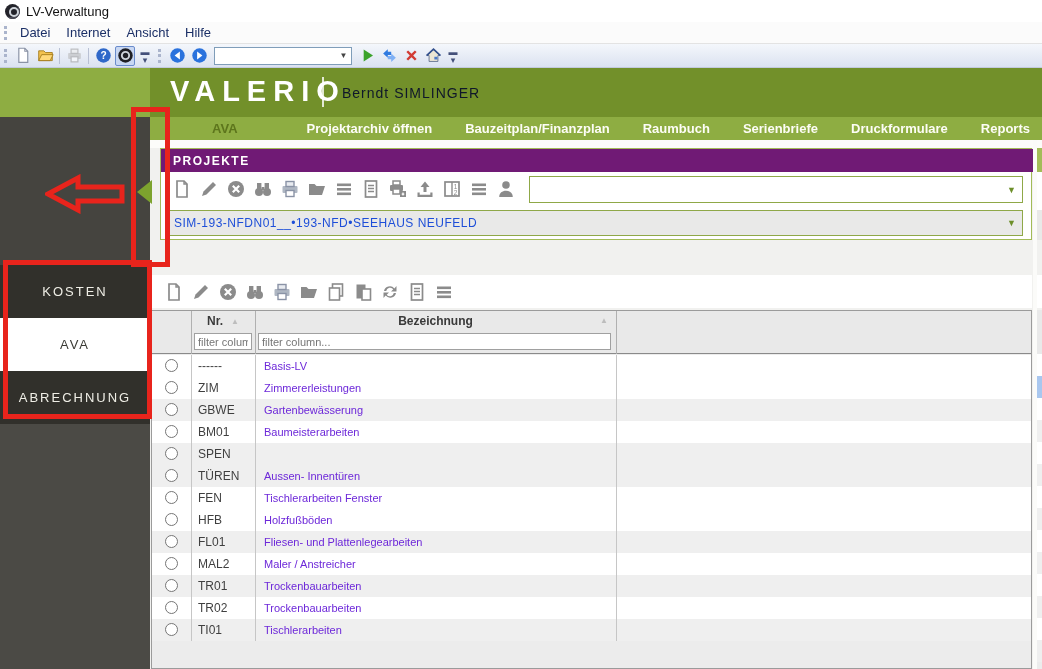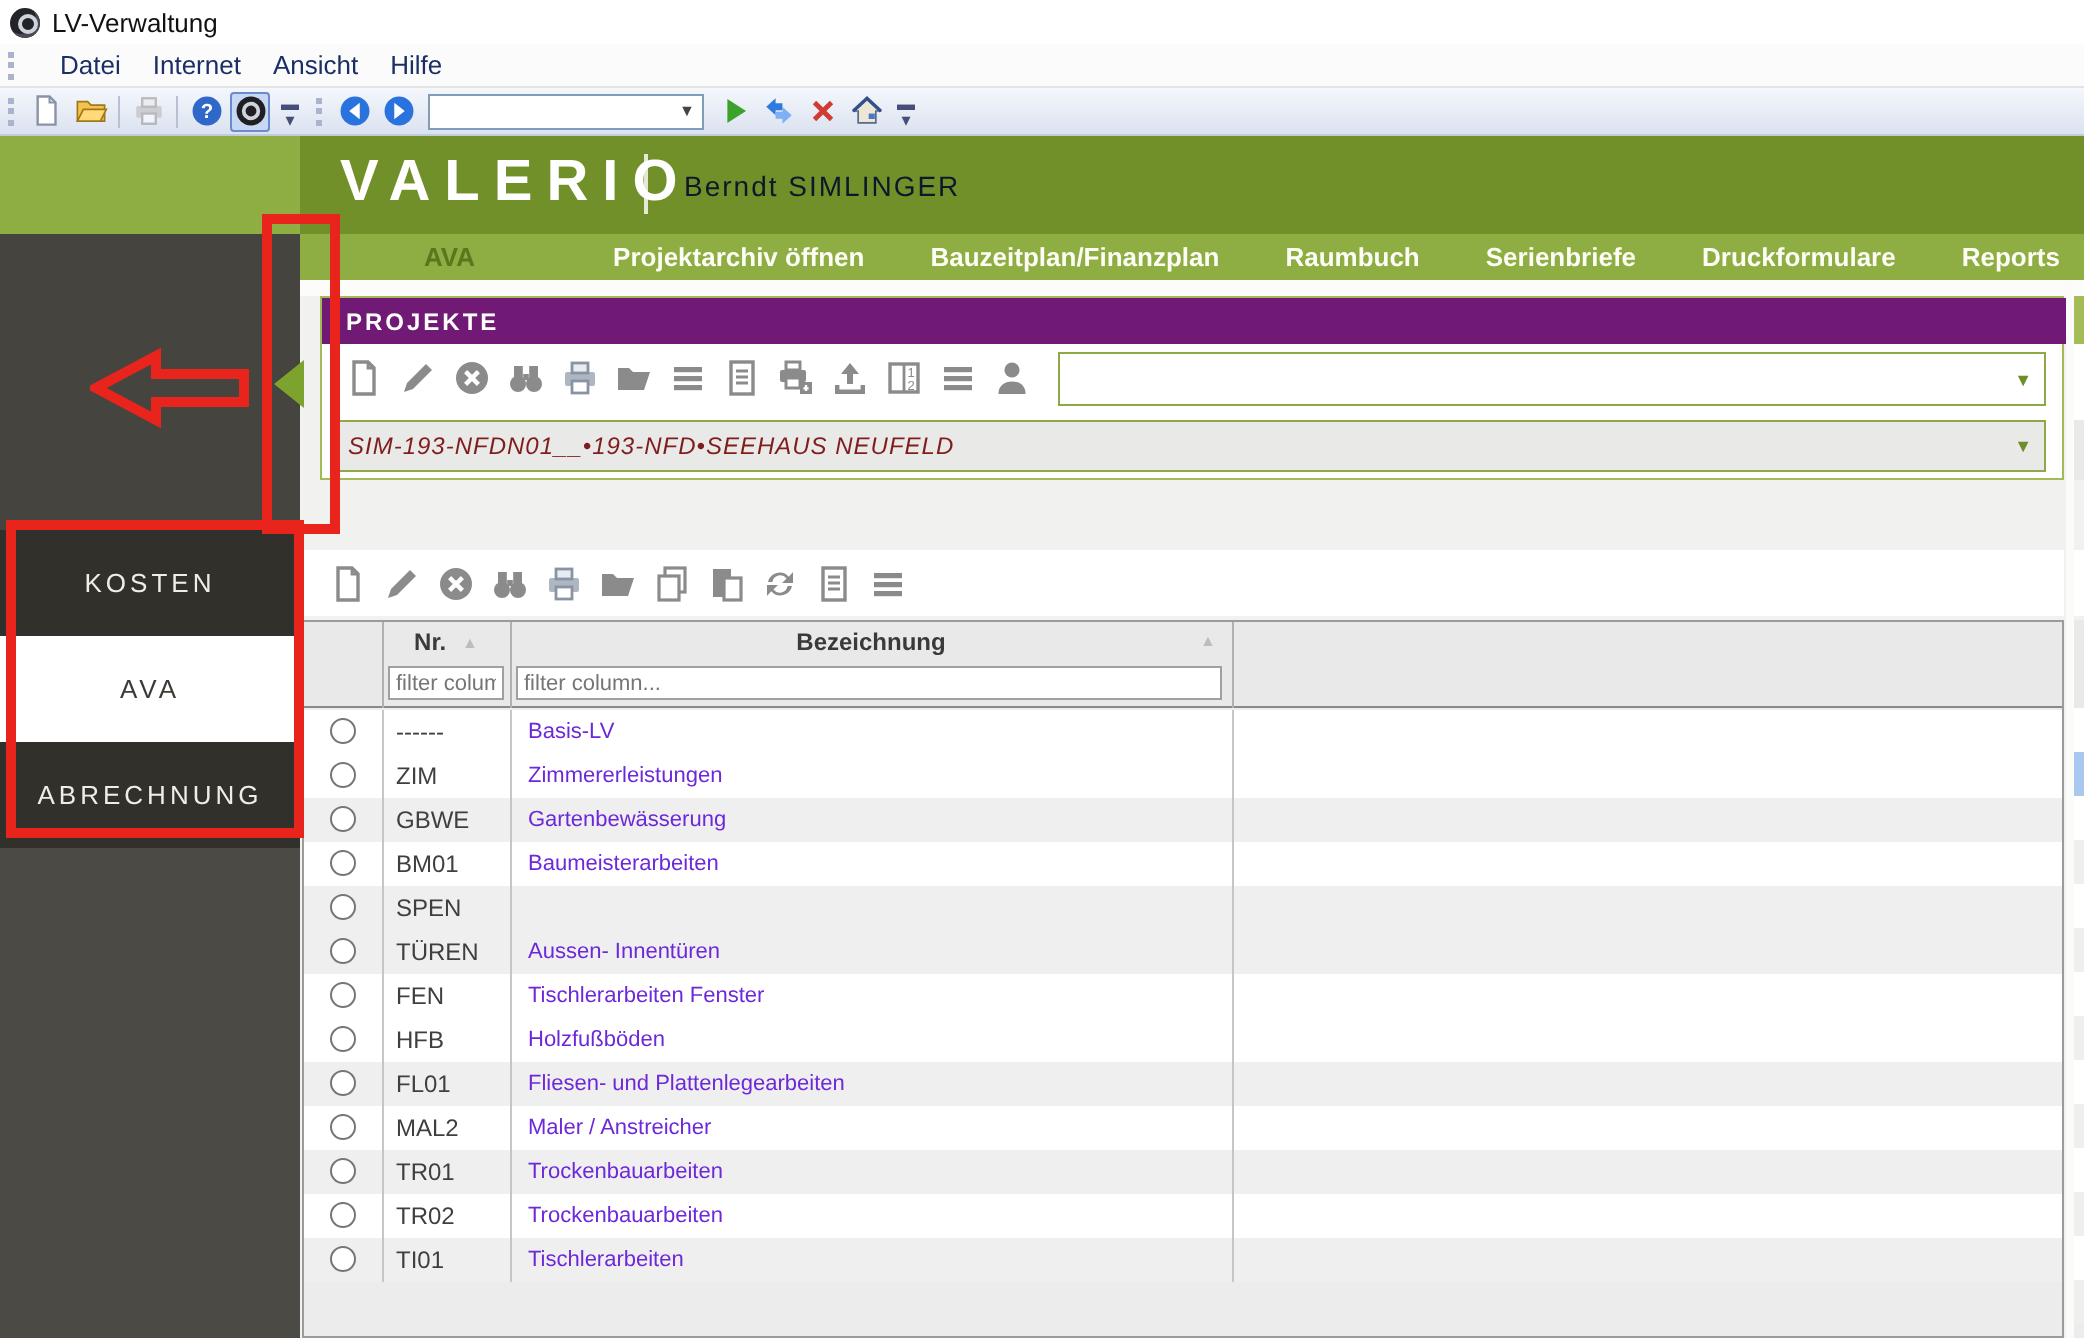--- a/index.html
+++ b/index.html
@@ -10,21 +10,21 @@
   
   #titlebar { left:0; top:0; width:1042px; height:22px; background:#ffffff;
     display:flex; align-items:center; gap:6px; padding-left:5px; }
   #app-icon { width:15px; height:15px; border-radius:50%; background:#23232a;
     box-shadow: inset -2px -2px 0 #4a4a55; position:relative; }
   #app-icon::after { content:""; position:absolute; left:4px; top:3px; width:6px; height:6px;
     border-radius:50%; border:2px solid #cfd4da; }
   #window-title { font-size:13px; color:#111; }
 
   #menubar { left:0; top:22px; width:1042px; height:22px; background:#fbfbfb;
-    border-bottom:1px solid #e3e3e3; display:flex; align-items:center;gap:10px; }
+    border-bottom:1px solid #e3e3e3; display:flex; align-items:center; }
   .grip { width:3px; height:14px; border-left:3px dotted #aab4cc; margin:0 5px 0 4px; }
   .menu-item { font-size:13px; color:#1b2f66; padding:0 8px; cursor:default; }
 
   #toolbar { left:0; top:44px; width:1042px; height:24px;
     background:linear-gradient(#f4f7fc,#dbe2f0);
     border-bottom:1px solid #c3cadd; display:flex; align-items:center; }
   .tbi { width:20px; height:20px; display:inline-flex; align-items:center; justify-content:center;
     margin:0 1px; }
   .tbi svg { width:17px; height:17px; }
   .tbi.pressed { background:#c8d7f2; border:1px solid #6a8ccc; border-radius:2px; }
@@ -70,22 +70,22 @@
     display:flex; align-items:center; padding-left:12px; }
   .gicon-row { position:absolute; display:flex; gap:6px; align-items:center; }
   #projekte-icons { left:10px; top:29px; }
   .gicon { width:21px; height:21px; color:#8b8b8b; display:inline-flex; align-items:center;
     justify-content:center; cursor:pointer; }
   .gicon svg { width:20px; height:20px; }
   .combo { border:1px solid #8fa848; display:flex; align-items:center; position:absolute; }
   .combo .dd { margin-left:auto; margin-right:6px; font-size:9px; color:#6d8f2a; }
   #project-filter-combo { left:368px; top:27px; width:494px; height:27px; background:#fff; }
   #project-combo { left:5px; top:61px; width:857px; height:26px; background:#e9e9e8; }
-  #project-combo .val { font-size:12px; color:#7f1d1d; letter-spacing:.5px; margin-left:7px;
-    white-space:nowrap; overflow:hidden;font-style:italic; }
+  #project-combo .val { font-size:12px; color:#1d4ed8; letter-spacing:.5px; margin-left:7px;
+    white-space:nowrap; overflow:hidden; }
 
   
   #lv-title { left:179px; top:255px; font-size:13px; color:#0f766e;margin-top:20px; }
   #lv-toolbar { left:151px; top:275px; width:881px; height:33px; background:#fff; }
   #lv-icons { left:12px; top:6px; }
 
   
   #grid { left:151px; top:310px; width:881px; height:359px; background:#ececec;
     border:1px solid #9b9b9b; overflow:hidden; }
   #grid-header { position:absolute; left:0; top:0; width:879px; height:43px; background:#e9e9e9;

